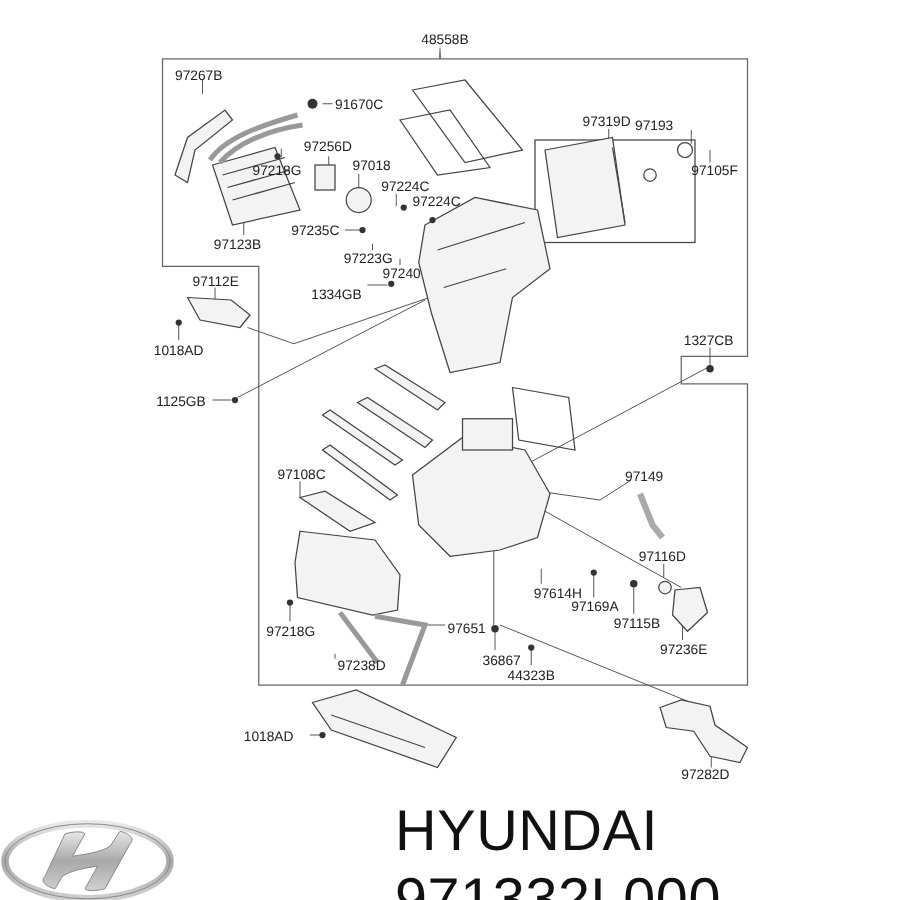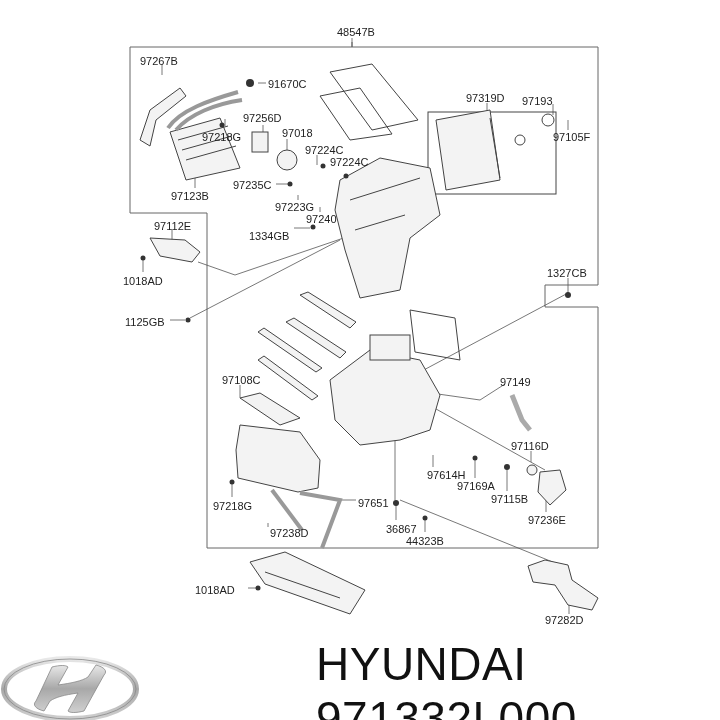--- a/index.html
+++ b/index.html
@@ -134,35 +134,35 @@
     <circle cx="396" cy="503" r="3"></circle>
     <circle cx="425" cy="518" r="2.5"></circle>
     <circle cx="475" cy="458" r="2.5"></circle>
     <circle cx="507" cy="467" r="3"></circle>
     <circle cx="258" cy="588" r="2.5"></circle>
     <circle cx="548" cy="120" r="6" fill="none" stroke="#444"></circle>
     <circle cx="520" cy="140" r="5" fill="none" stroke="#444"></circle>
   </g>
 </svg>
 
-<span class="lbl" style="left:337px;top:26px;">48547B</span>
+<span class="lbl" style="left:337px;top:26px;">48558B</span>
 <span class="lbl" style="left:140px;top:55px;">97267B</span>
 <span class="lbl" style="left:268px;top:78px;">91670C</span>
 <span class="lbl" style="left:243px;top:112px;">97256D</span>
 <span class="lbl" style="left:202px;top:131px;">97218G</span>
 <span class="lbl" style="left:270px;top:127px;padding-left:12px;">97018</span>
 <span class="lbl" style="left:305px;top:144px;">97224C</span>
 <span class="lbl" style="left:330px;top:156px;">97224C</span>
 <span class="lbl" style="left:171px;top:190px;">97123B</span>
 <span class="lbl" style="left:233px;top:179px;">97235C</span>
 <span class="lbl" style="left:275px;top:201px;">97223G</span>
 <span class="lbl" style="left:306px;top:213px;">97240</span>
 <span class="lbl" style="left:249px;top:230px;">1334GB</span>
 <span class="lbl" style="left:466px;top:92px;">97319D</span>
-<span class="lbl" style="left:522px;top:95px;">97193</span>
+<span class="lbl" style="left:508px;top:95px;">97193</span>
 <span class="lbl" style="left:553px;top:131px;">97105F</span>
 <span class="lbl" style="left:154px;top:220px;">97112E</span>
 <span class="lbl" style="left:123px;top:275px;">1018AD</span>
 <span class="lbl" style="left:125px;top:316px;">1125GB</span>
 <span class="lbl" style="left:547px;top:267px;">1327CB</span>
 <span class="lbl" style="left:222px;top:374px;text-align:right;">97108C</span>
 <span class="lbl" style="left:500px;top:376px;">97149</span>
 <span class="lbl" style="left:511px;top:440px;">97116D</span>
 <span class="lbl" style="left:427px;top:469px;">97614H</span>
 <span class="lbl" style="left:457px;top:480px;">97169A</span>

